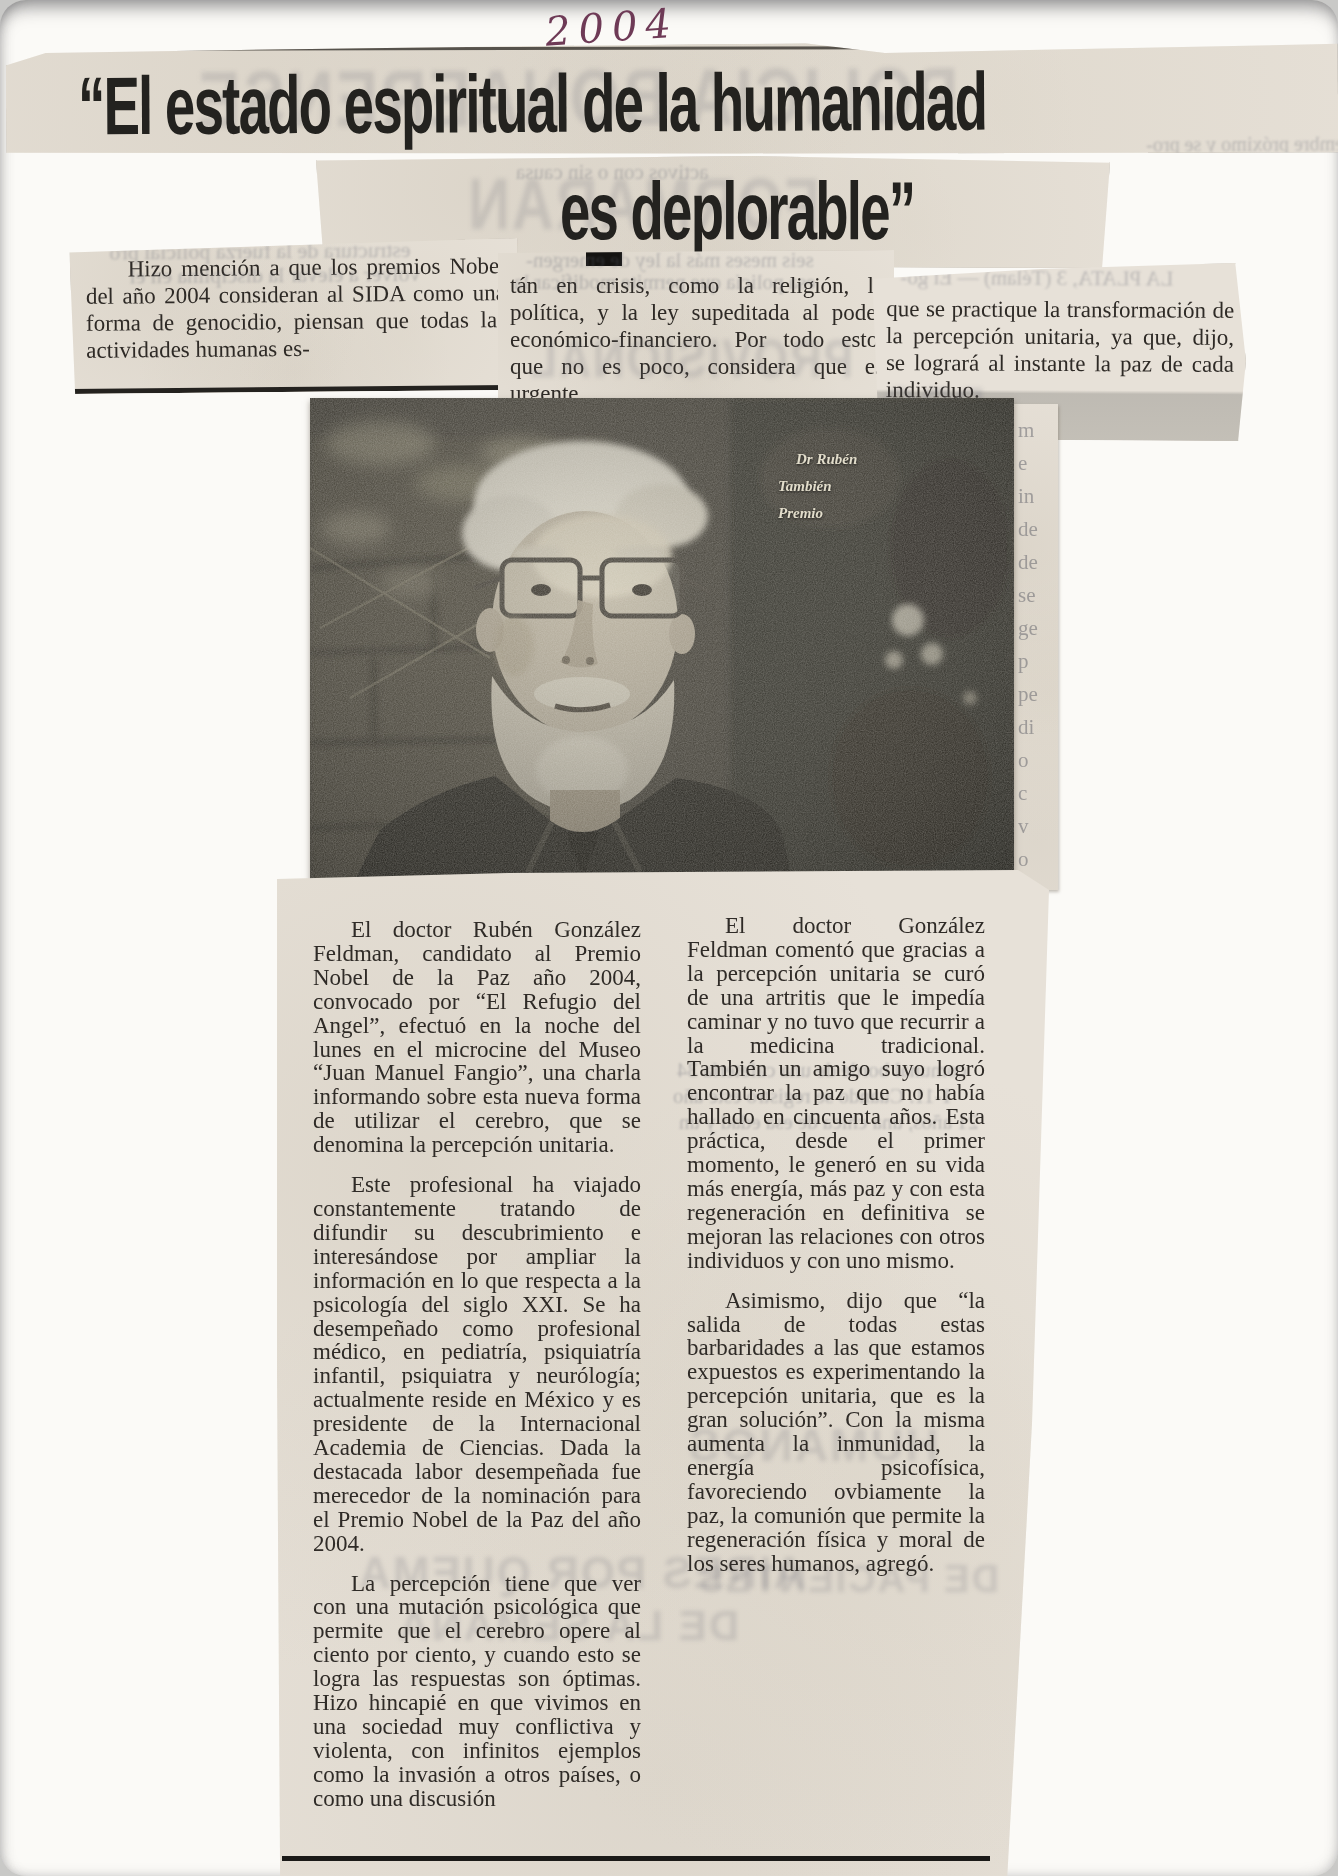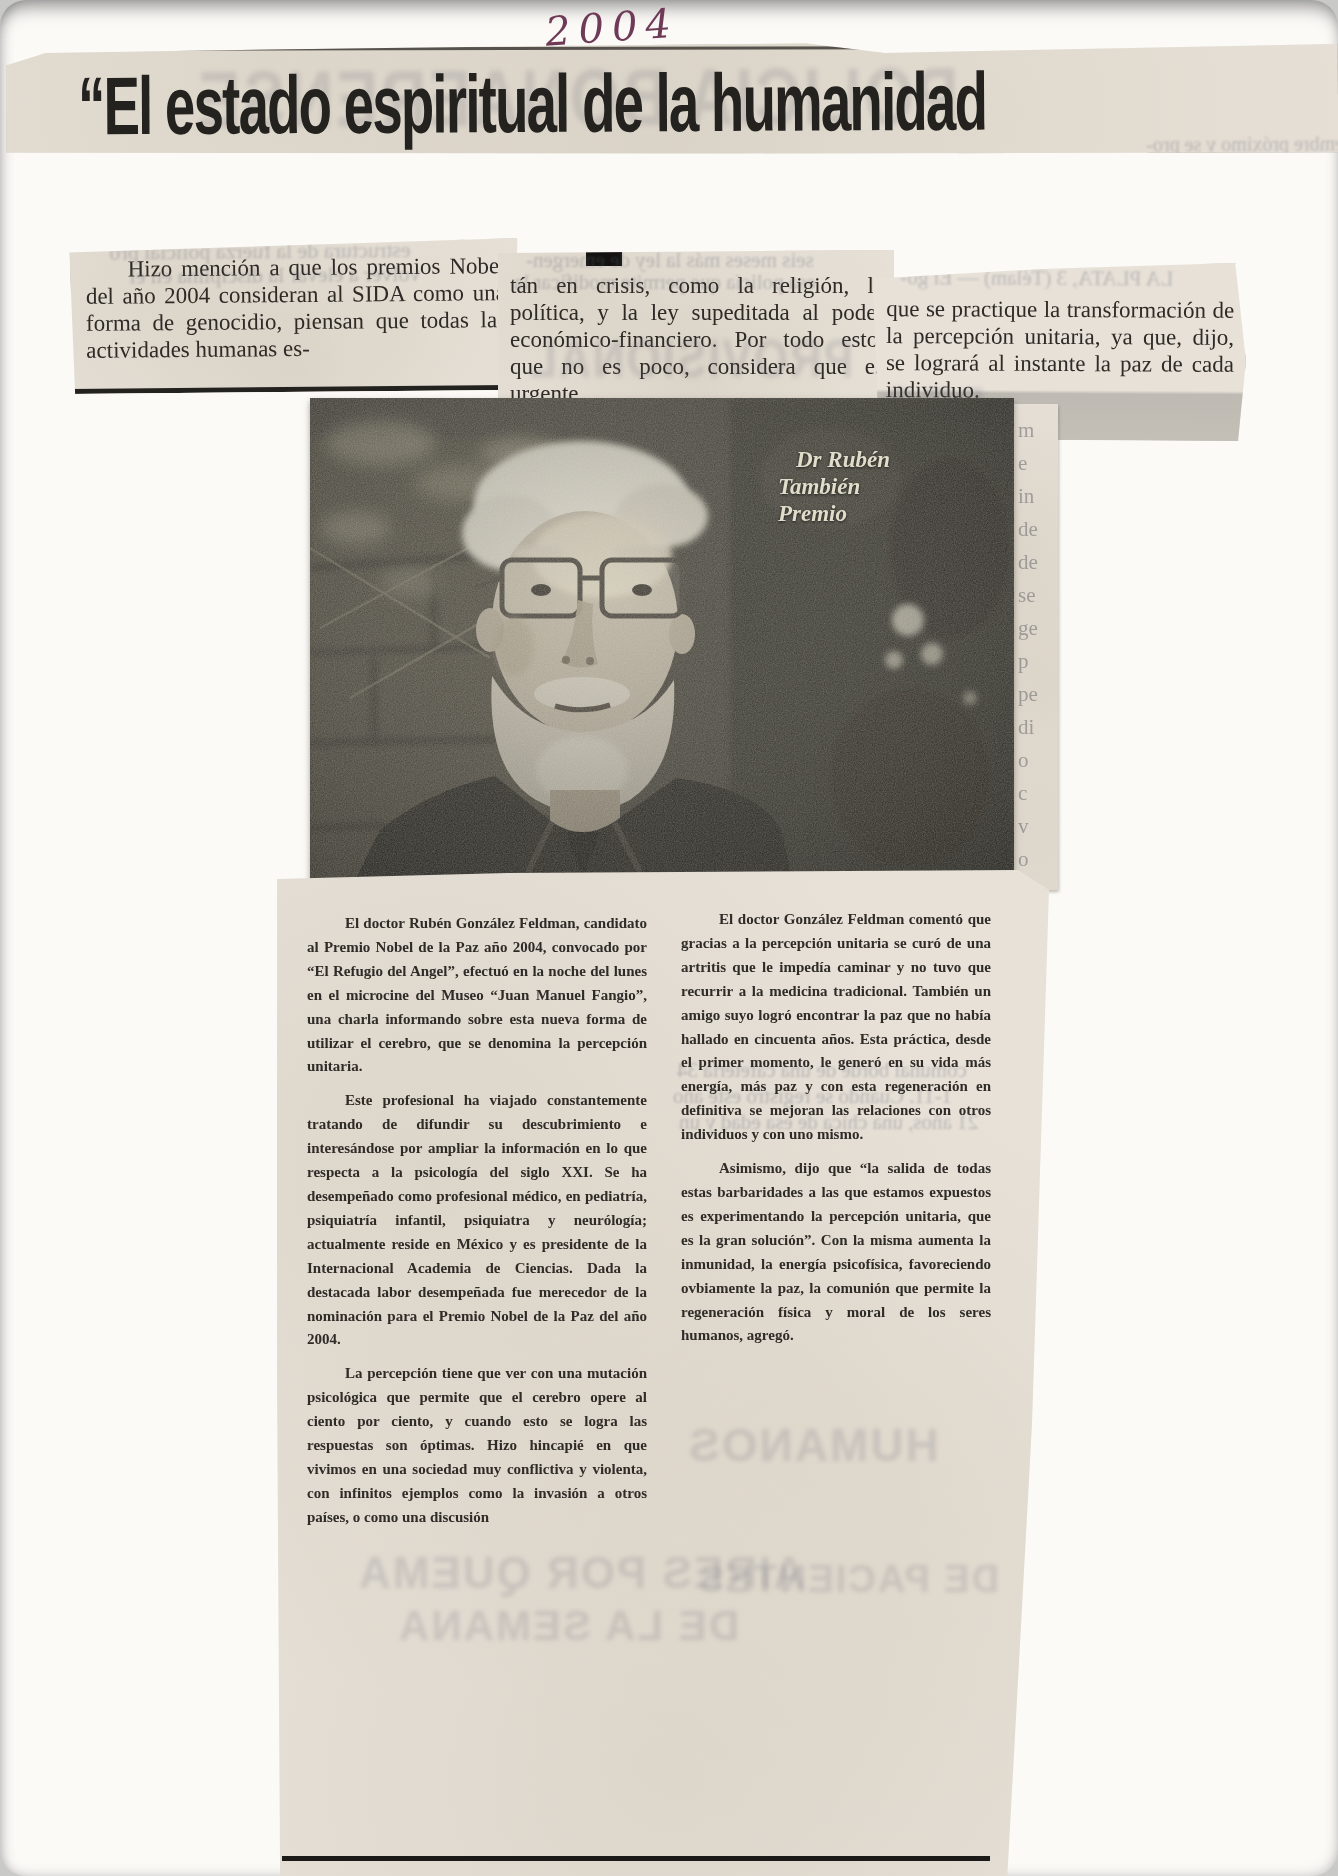--- a/index.html
+++ b/index.html
@@ -76,41 +76,41 @@
     transform:rotate(0.3deg);}
   
   .photo{
     position:absolute;left:310px;top:398px;width:704px;height:492px;
     box-shadow:0 3px 6px rgba(90,80,65,.5);
   }
   .photo svg{display:block;width:100%;height:100%;}
   .caption{
     position:absolute;left:468px;top:48px;width:190px;
     font-family:"Liberation Serif", serif;
-    font-style:italic;font-weight:700;font-size:23px;line-height:27px;
+    font-style:italic;font-weight:700;font-size:15px;line-height:27px;
     color:#e2ddcb;text-shadow:0 1px 3px rgba(0,0,0,.7);
   }
   .caption span{display:block;}
   .caption span:first-child{padding-left:18px;}
   
   .edge-strip{left:1014px;top:404px;width:44px;height:486px;
     padding:10px 0 0 4px;box-sizing:border-box;
     font-size:21px;line-height:33px;color:rgba(70,72,84,.42);
     white-space:pre-line;filter:blur(.4px);
     box-shadow:1px 2px 3px rgba(110,100,85,.4);}
   
   .body-clip{left:277px;top:870px;width:772px;height:1006px;
     clip-path:polygon(0 .9%,30% .3%,96% 0,100% 2%,97.8% 55%,94.6% 100%,.4% 100%,0 50%);
     box-shadow:none;}
   .col{position:absolute;}
   .col-left{left:20px;top:32px;width:360px;}
   .col-right{left:394px;top:28px;width:330px;}
   .col p{
-    margin:10px;font-size:15px;line-height:23.9px;color:#2f2b27;
-    text-align:justify;text-indent:38px;font-weight:bold;
+    margin:16px;font-size:23px;line-height:23.9px;color:#2f2b27;
+    text-align:justify;text-indent:38px;
   }
   .col p.noindent{text-indent:0;}
   .bottom-rule{position:absolute;left:282px;top:1856px;width:708px;height:5px;background:#1b1a18;}
   
   .ghost{
     position:absolute;font-family:"Liberation Serif", serif;
     color:rgba(95,98,112,.32);transform:scaleX(-1);
     filter:blur(1px);white-space:nowrap;font-size:21px;
   }
   .ghost-lg{
@@ -142,20 +142,25 @@
 <div class="page">
 
   <div class="hand">2004</div>
 
   <div class="clip strip1">
     <div class="ghost ghost-lg" id="g-s1-lg">POLICIA BONAERENSE</div>
     <div class="ghost" id="g-s1-sm">11 de noviembre próximo y se pro-</div>
     <div class="headline-text">“El estado espiritual de la humanidad</div>
   </div>
 
+  <div class="clip strip2">
+    <div class="ghost ghost-lg" id="g-s2-lg">FORMARAN</div>
+    <div class="ghost" id="g-s2-sm">activos con o sin causa</div>
+    <div class="headline-text center">es deplorable”</div>
+  </div>
 
   <div class="clip stripA">
     <div class="ghost" id="g-sa-1">estructura de la fuerza policial pro</div>
     <div class="ghost" id="g-sa-2">volver a elevar la disciplina en el</div>
     <p class="intro-text">Hizo mención a que los premios Nobel del año 2004 consideran al SIDA como una forma de genocidio, piensan que todas las actividades humanas es-</p>
   </div>
 
   <div class="clip stripB">
     <div class="notch"></div>
     <div class="ghost" id="g-sb-1">seis meses más la ley de emergen-</div>

